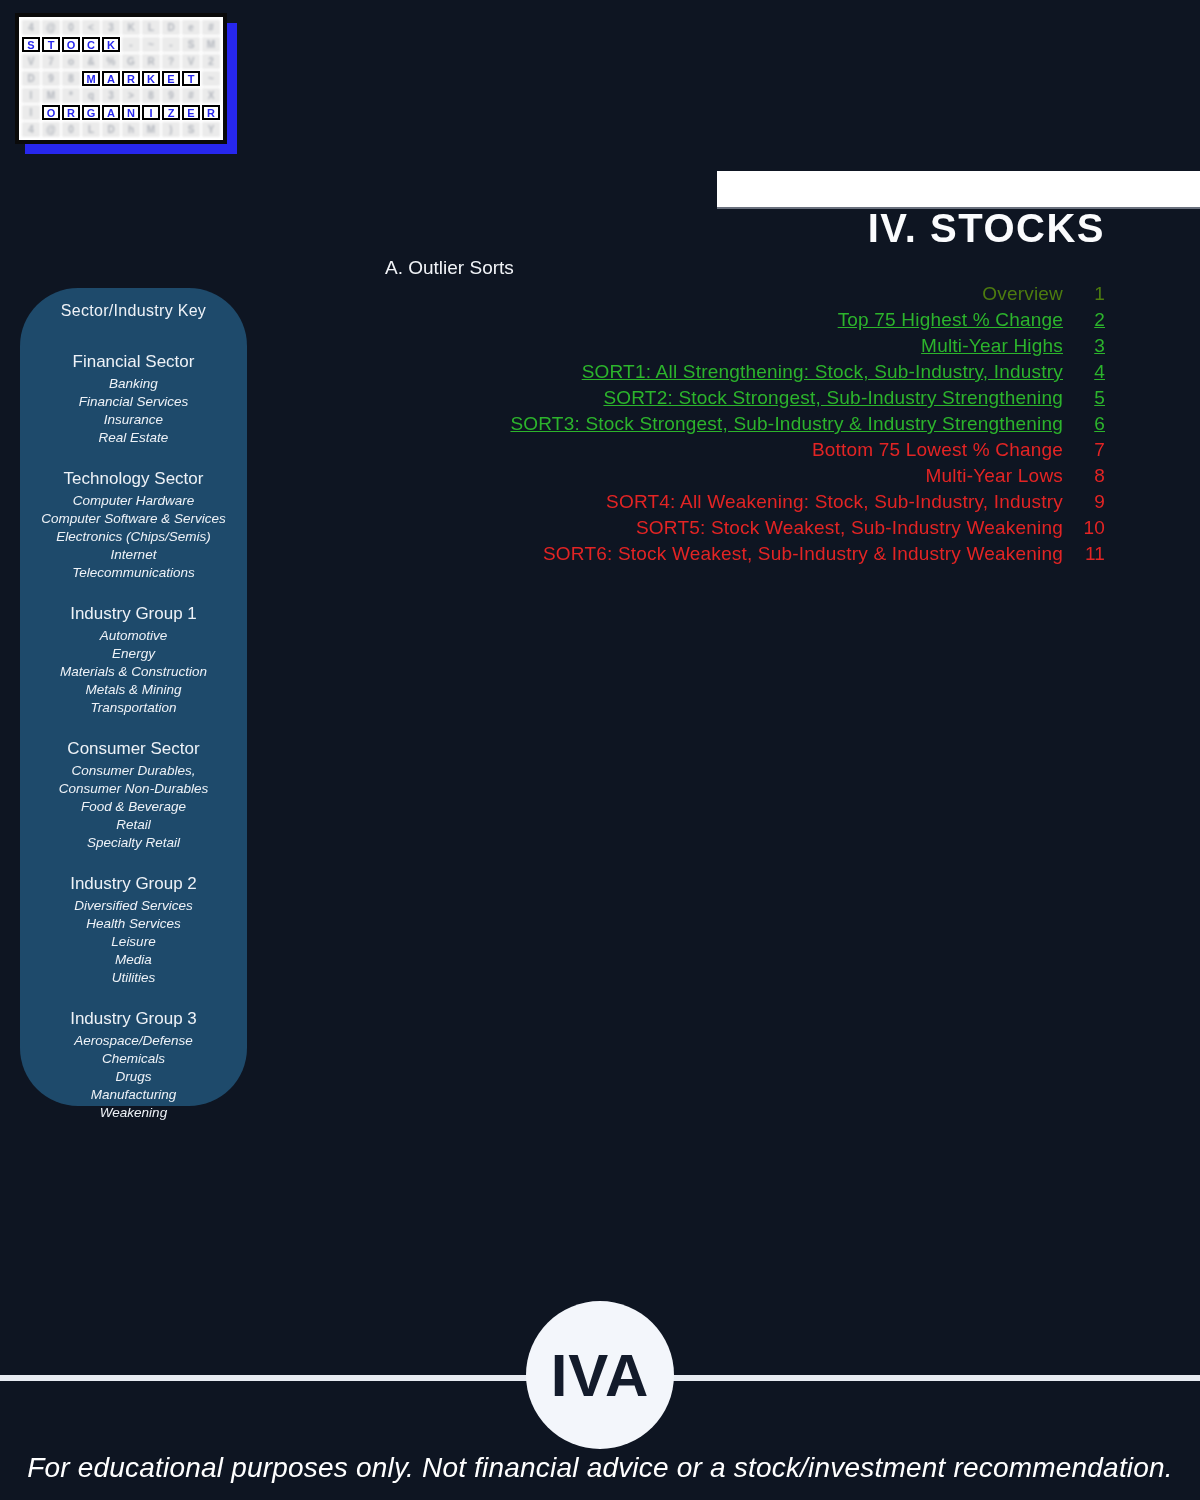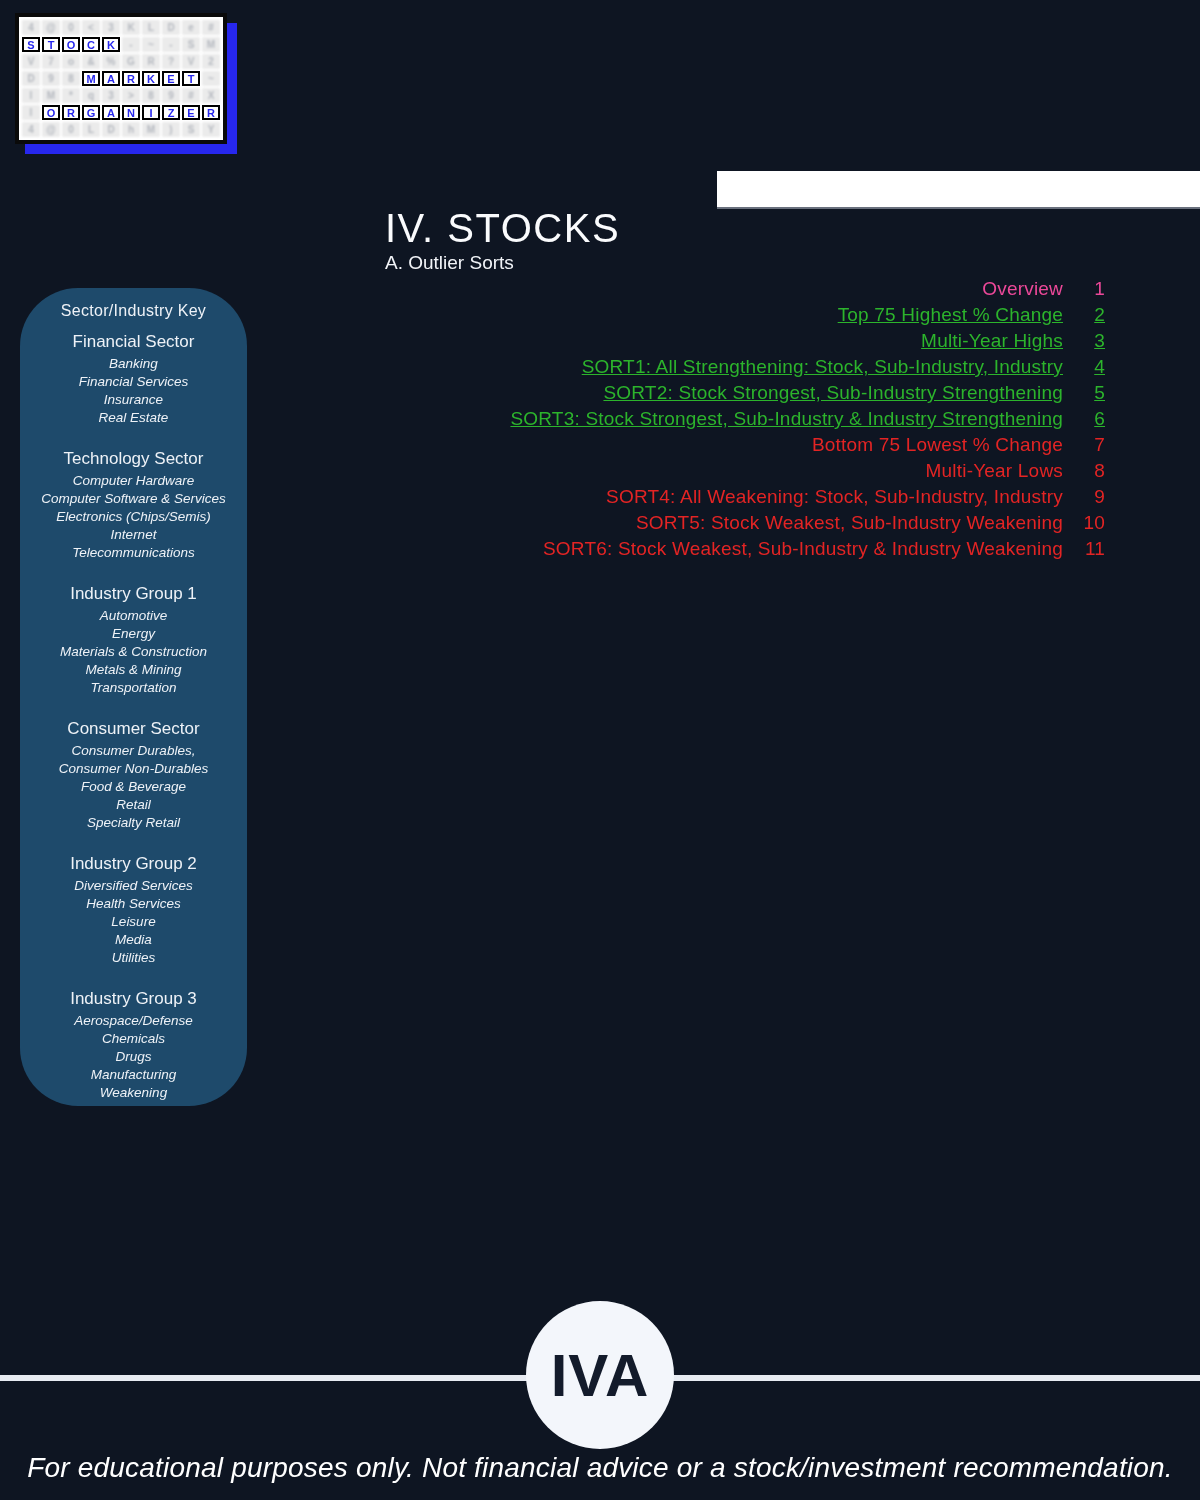--- a/index.html
+++ b/index.html
@@ -43,47 +43,47 @@
   
   .white-bar {
     position: absolute; left: 717px; right: 0; top: 171px; height: 36px;
     background: #ffffff;
     box-shadow: 0 2px 0 rgba(180,188,200,0.55);
   }
 
   
   .toc { position: absolute; top: 206px; right: 95px; width: 720px; }
   .toc-title {
-    text-align: left; color: #fafbfd;
-    font-size: 40px; font-weight: 400; letter-spacing: 1.5px;
-    line-height: 1.1; 
+    text-align: right; color: #fafbfd;
+    font-size: 40px; font-weight: 700; letter-spacing: 1.5px;
+    line-height: 1.1; margin-bottom: 5px;
   }
   .toc-sub-row { display: flex; align-items: center; height: 25px; margin-bottom: 1px; }
   .toc-subtitle {
     flex: 1; text-align: left; color: #f2f4f8; font-size: 19px;
     text-underline-offset: 3px;
   }
   .toc-rows { }
   .toc-row { display: flex; align-items: center; height: 26px; font-size: 19px; letter-spacing: 0.2px; }
   .toc-label { flex: 1; text-align: right; }
   .toc-page { width: 42px; text-align: right; }
   .page-spacer { width: 42px; }
-  .toc-row.white { color: #ec4899; }
+  .toc-row.white { color: #4d7c0f; }
   .toc-row.green { color: var(--green, #2cb42c); text-decoration: underline; }
   .toc-row.red   { color: var(--red, #e32424); justify-content: flex-end; }
 
   
   .sidebar {
     position: absolute; left: 20px; top: 288px; width: 227px; height: 818px;
     background: var(--panel, #1e4a6b);
     border-radius: 58px;
     color: #eef2f7; text-align: center;
     padding-top: 13px;
   }
-  .sb-title { font-size: 16px; line-height: 20px; margin-bottom: 10px; letter-spacing: 0.3px; }
+  .sb-title { font-size: 16px; line-height: 20px; margin-bottom: 30px; letter-spacing: 0.3px; }
   .sb-section { margin-bottom: 21px; }
   .sb-heading { font-size: 17px; line-height: 22px; margin-bottom: 2px; }
   .sb-item { font-size: 13.5px; line-height: 18px; font-style: italic; }
 
   
   .footer-line {
     position: absolute; left: 0; right: 0; top: 1375px; height: 6px;
     background: #e7ebf2; z-index: 1;
   }
   .iva-badge {

